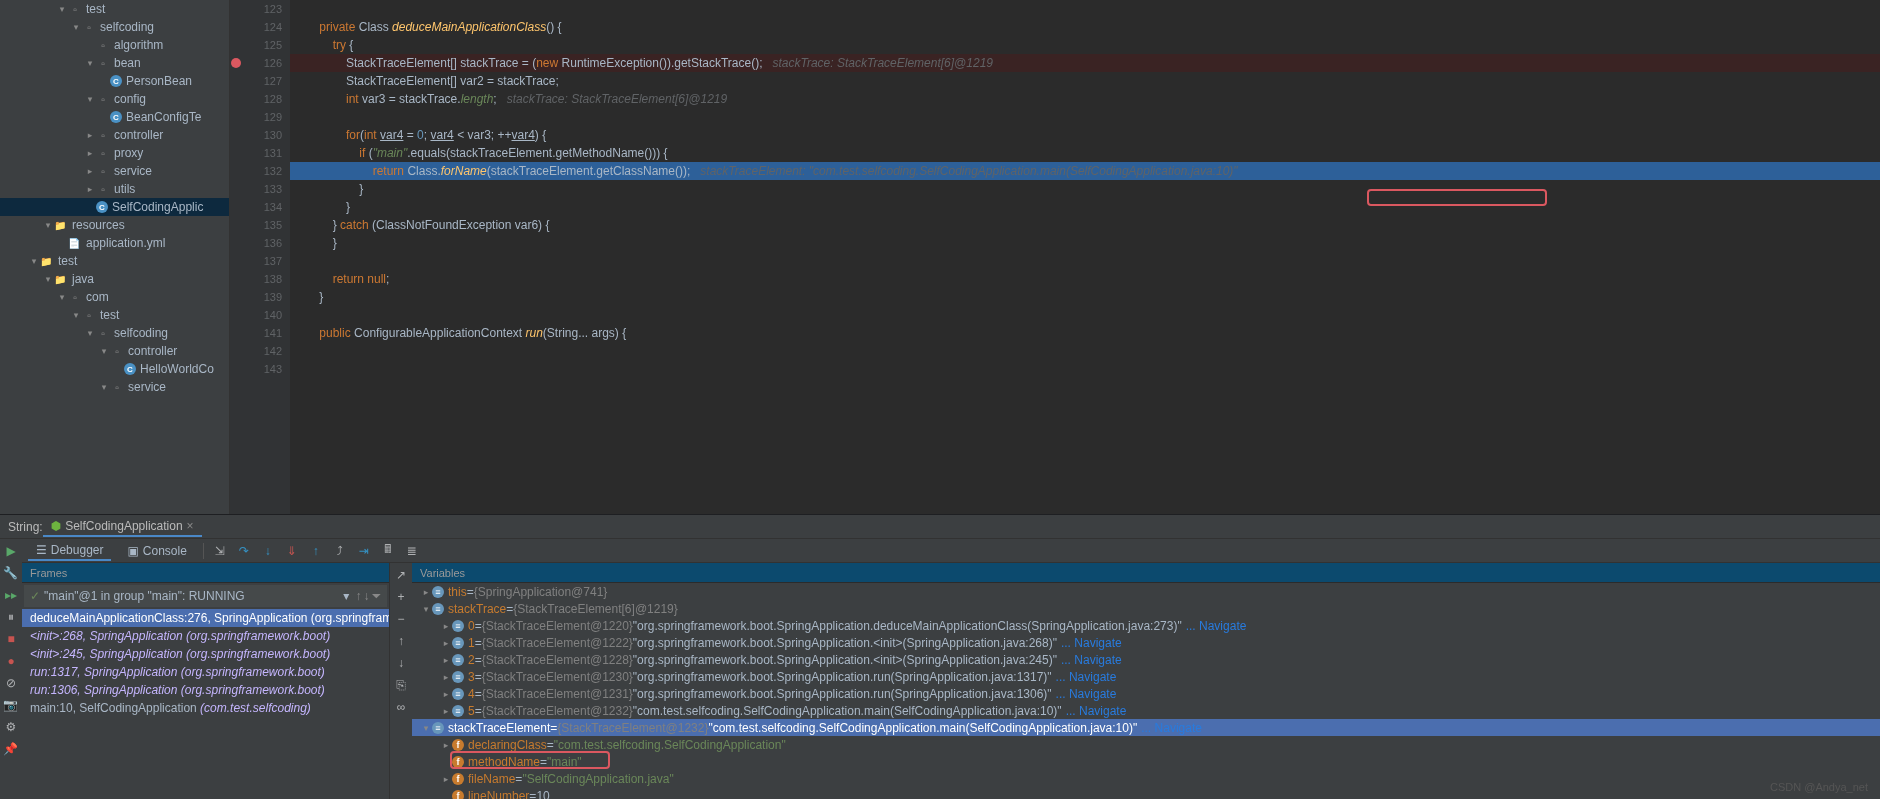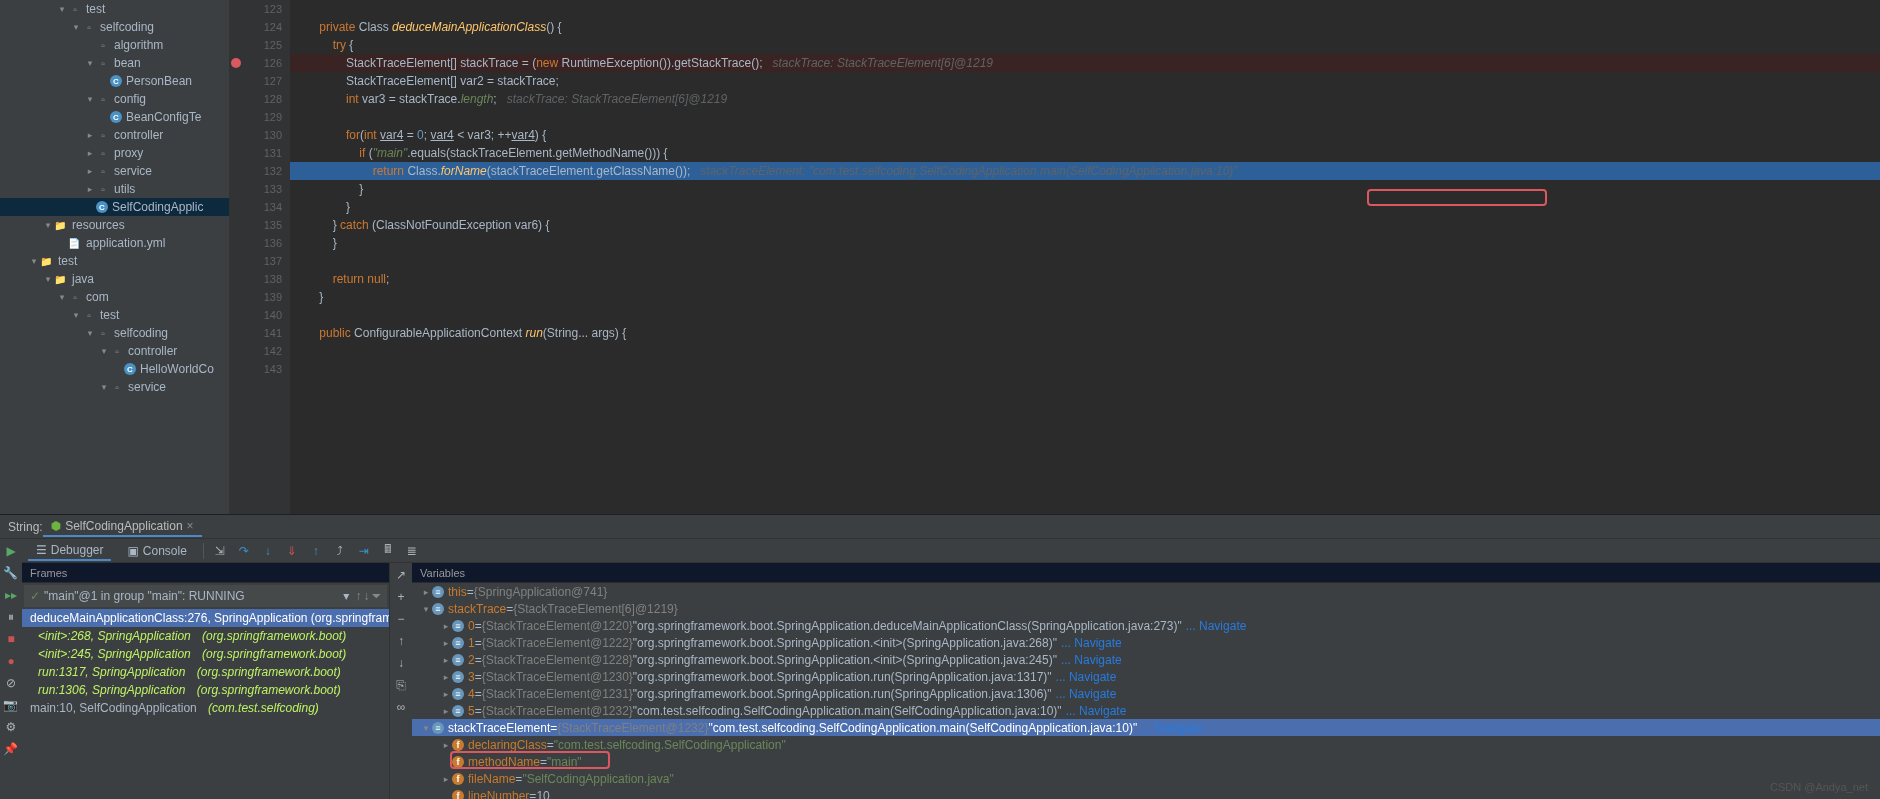--- a/index.html
+++ b/index.html
@@ -29,26 +29,26 @@
     .var-u { text-decoration: underline; }
     .debug-panel { height: 285px; background: #3c3f41; display: flex; flex-direction: column; border-top: 1px solid #1e1f22; }
     .debug-header { display: flex; align-items: center; height: 24px; background: #3c3f41; border-bottom: 1px solid #323232; padding: 0 8px; color: #bbb; }
     .debug-tab { padding: 2px 8px; display: flex; align-items: center; gap: 4px; }
     .debug-tab.active { border-bottom: 2px solid #4a88c7; }
     .debug-toolbar { display: flex; align-items: center; height: 24px; gap: 8px; padding: 0 6px; border-bottom: 1px solid #323232; }
     .tb-btn { width: 16px; height: 16px; display: flex; align-items: center; justify-content: center; color: #afb1b3; cursor: pointer; }
     .debug-body { flex: 1; display: flex; overflow: hidden; }
     .left-tools { width: 22px; background: #3c3f41; display: flex; flex-direction: column; gap: 6px; padding: 4px 2px; align-items: center; }
     .frames-panel { width: 368px; display: flex; flex-direction: column; border-right: 1px solid #323232; }
-    .panel-header { height: 20px; background: #0f172a; display: flex; align-items: center; padding: 0 8px; color: #999; font-size: 11px; border-bottom: 1px solid #2b2b2b; }
+    .panel-header { height: 20px; background: #0c4a6e; display: flex; align-items: center; padding: 0 8px; color: #999; font-size: 11px; border-bottom: 1px solid #2b2b2b; }
     .thread-select { display: flex; align-items: center; background: #45494a; padding: 2px 6px; margin: 2px; height: 22px; }
     .frames-list { flex: 1; overflow-y: auto; }
     .frame-row { padding: 2px 8px; font-size: 12px; white-space: nowrap; overflow: hidden; cursor: pointer; }
     .frame-row.selected { background: #4b6eaf; color: white; }
-    .frame-gray { color: #bef264; font-style: italic; margin-left: 8px; }
+    .frame-gray { color: #c4b5fd; font-style: italic; }
     .variables-panel { flex: 1; display: flex; flex-direction: column; }
     .var-tree { flex: 1; overflow: auto; font-size: 12px; }
     .var-row { display: flex; align-items: center; height: 17px; padding-left: 4px; white-space: nowrap; cursor: pointer; position: relative; }
     .var-row.selected { background: #4b6eaf; color: white; }
     .var-arrow { width: 12px; color: #888; font-size: 9px; display: inline-block; text-align: center; }
     .var-icon { width: 12px; height: 12px; border-radius: 50%; display: inline-flex; align-items: center; justify-content: center; font-size: 9px; font-weight: bold; margin-right: 4px; }
     .vi-f { background: #c77b2e; color: white; }
     .vi-eq { background: #6897bb; color: white; }
     .var-name { color: #c77b2e; }
     .var-row.selected .var-name { color: white; }

